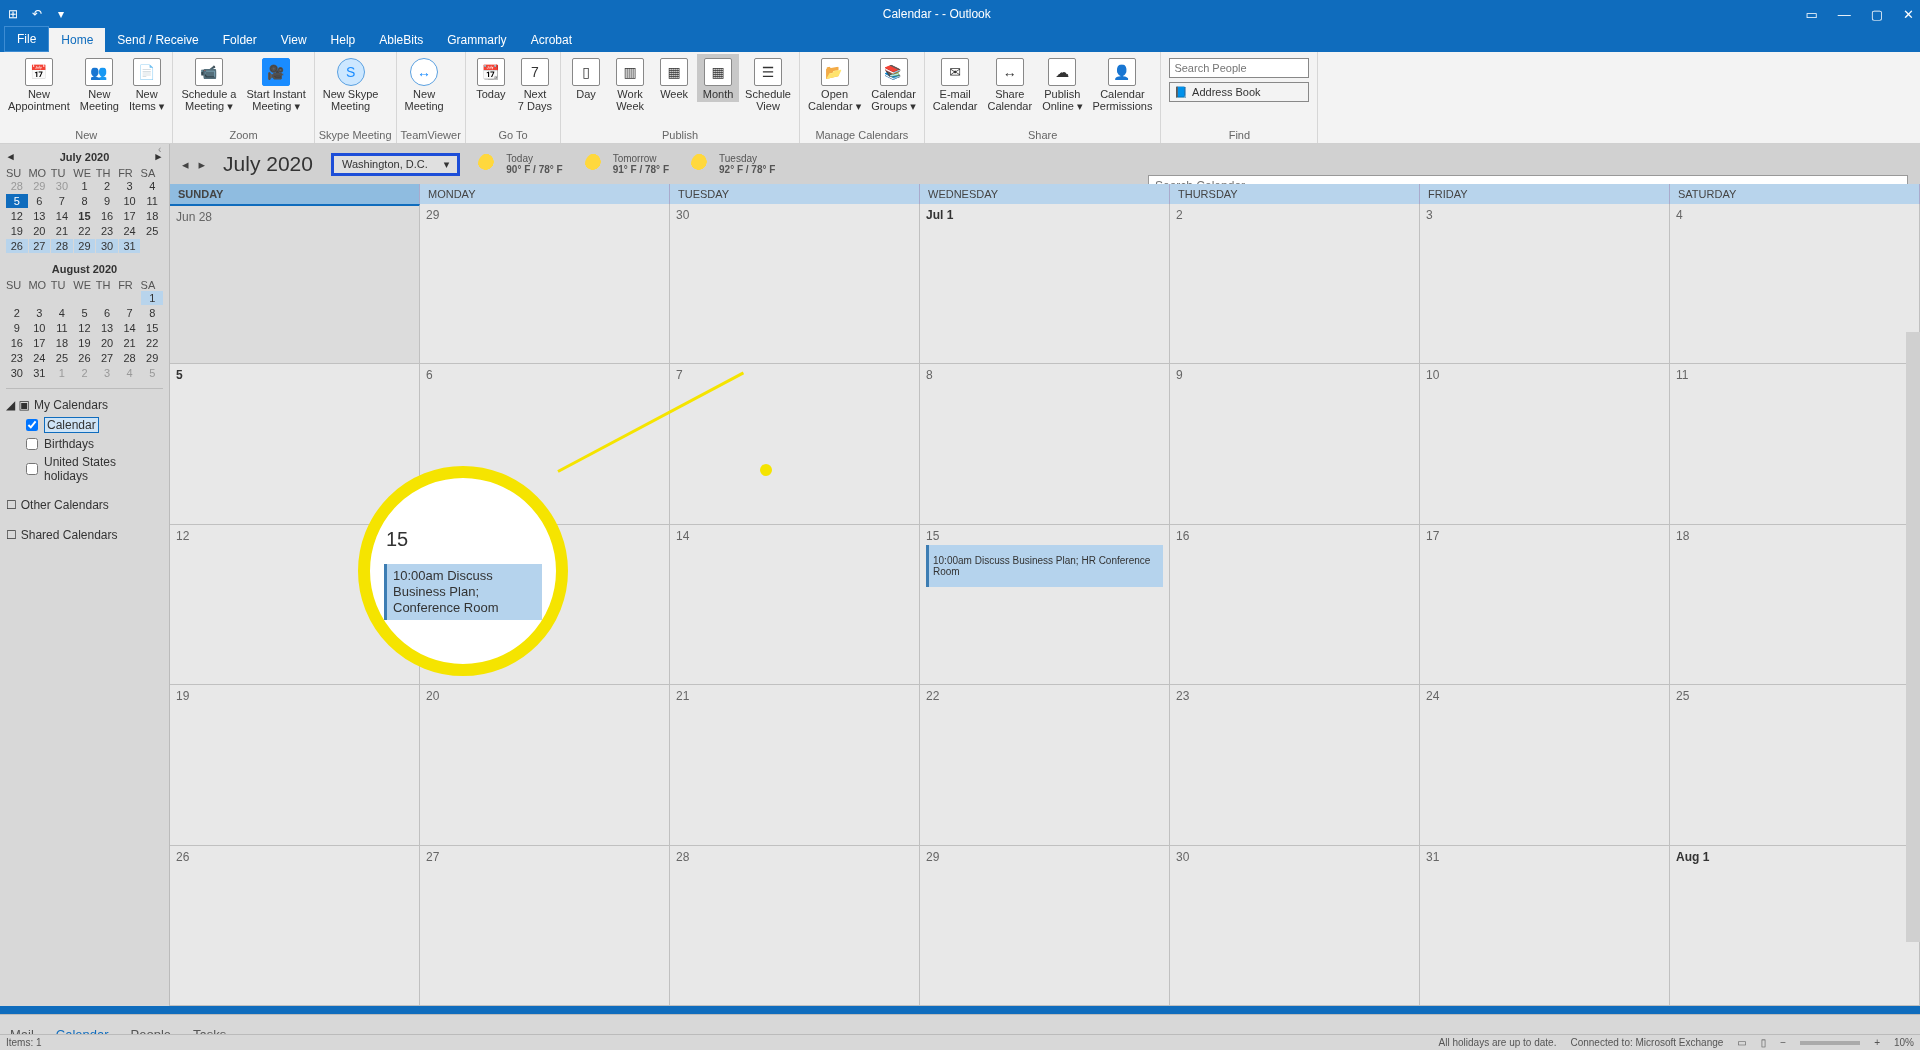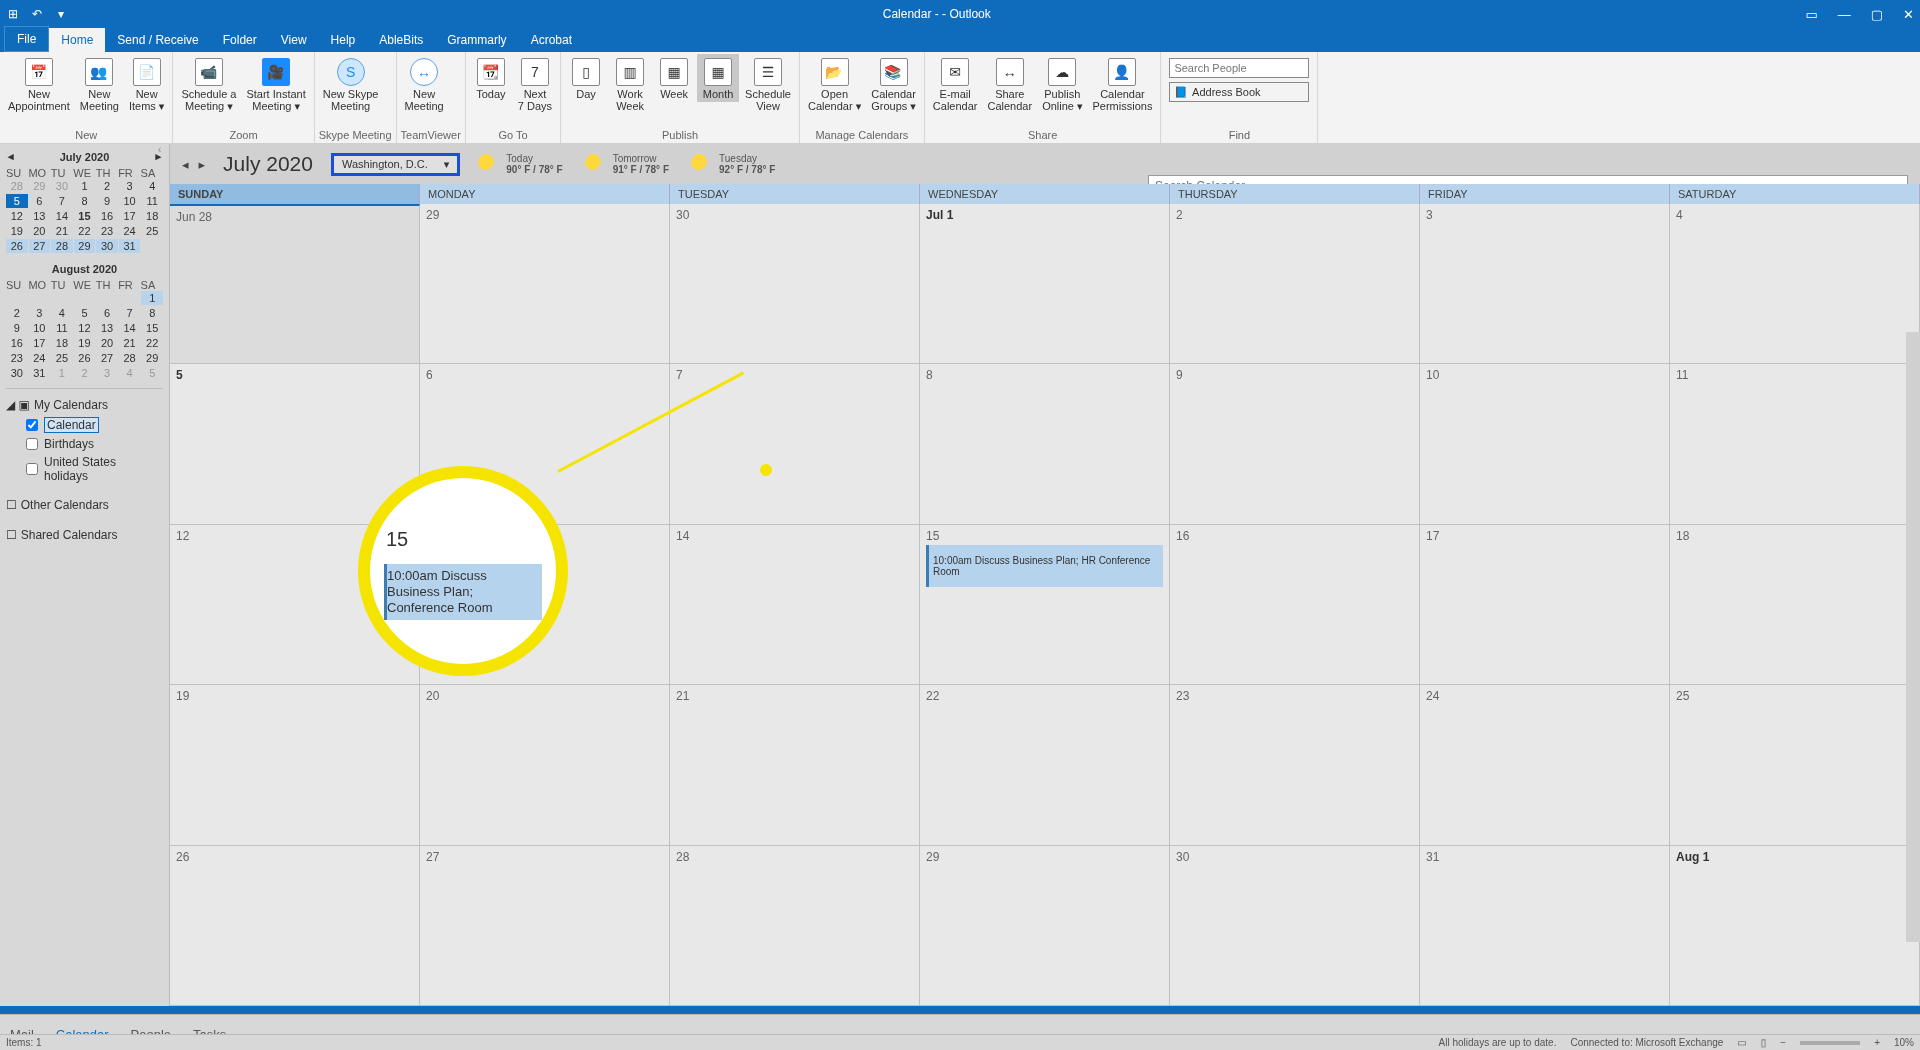--- a/index.html
+++ b/index.html
@@ -71,21 +71,21 @@
 .cell { border:1px solid #c0c0c0; border-top:none; border-left:none; background:#e8e8e8; padding:4px 6px; font-size:12px; color:#666; position:relative; }
 .cell .dnum { font-size:12px; }
 .cell.bold .dnum { font-weight:700; color:#333; }
 .event { background:#b5d3ed; border-left:3px solid #3d7db3; font-size:10px; padding:10px 4px; margin-top:2px; color:#333; line-height:11px; }
 .cell.sunsel { background:#dcdcdc; border-top:2px solid #0f6cbd; }
 
 
 .callout { position:absolute; left:358px; top:466px; width:210px; height:210px; border-radius:50%; border:12px solid #f5e400; background:#fff; z-index:50; overflow:hidden; }
 .callout-inner { padding:54px 14px 10px 14px; font-size:14px; color:#333; }
 .callout-inner .d15 { font-size:20px; position:absolute; top:50px; left:16px; }
-.callout-inner .evt { background:#b5d3ed; border-left:3px solid #3d7db3; padding:4px 0; margin-top:32px; font-size:13px; line-height:16px; }
+.callout-inner .evt { background:#b5d3ed; border-left:3px solid #3d7db3; padding:4px 6px; margin-top:32px; font-size:13px; line-height:16px; }
 .pointer-line { position:absolute; left:558px; top:470px; width:210px; height:3px; background:#f5e400; transform-origin:left center; transform:rotate(-28deg); z-index:49; }
 .pointer-dot { position:absolute; left:760px; top:464px; width:12px; height:12px; background:#f5e400; border-radius:50%; z-index:49; }
 
 
 .nav-bar { position:absolute; left:0; right:0; bottom:8px; height:28px; background:#d8d8d8; display:flex; align-items:flex-end; padding:0 10px; gap:22px; font-size:13px; color:#555; border-top:1px solid #bbb; }
 .nav-bar .active { color:#0f6cbd; }
 .status-bar { position:absolute; left:0; right:0; bottom:0; height:16px; background:#d8d8d8; border-top:1px solid #bbb; display:flex; align-items:center; font-size:10px; color:#555; padding:0 6px; }
 .status-bar .r { margin-left:auto; display:flex; gap:14px; align-items:center; }
 
 .collapse-arrow { position:absolute; left:158px; top:0; width:10px; color:#888; font-size:10px; }

